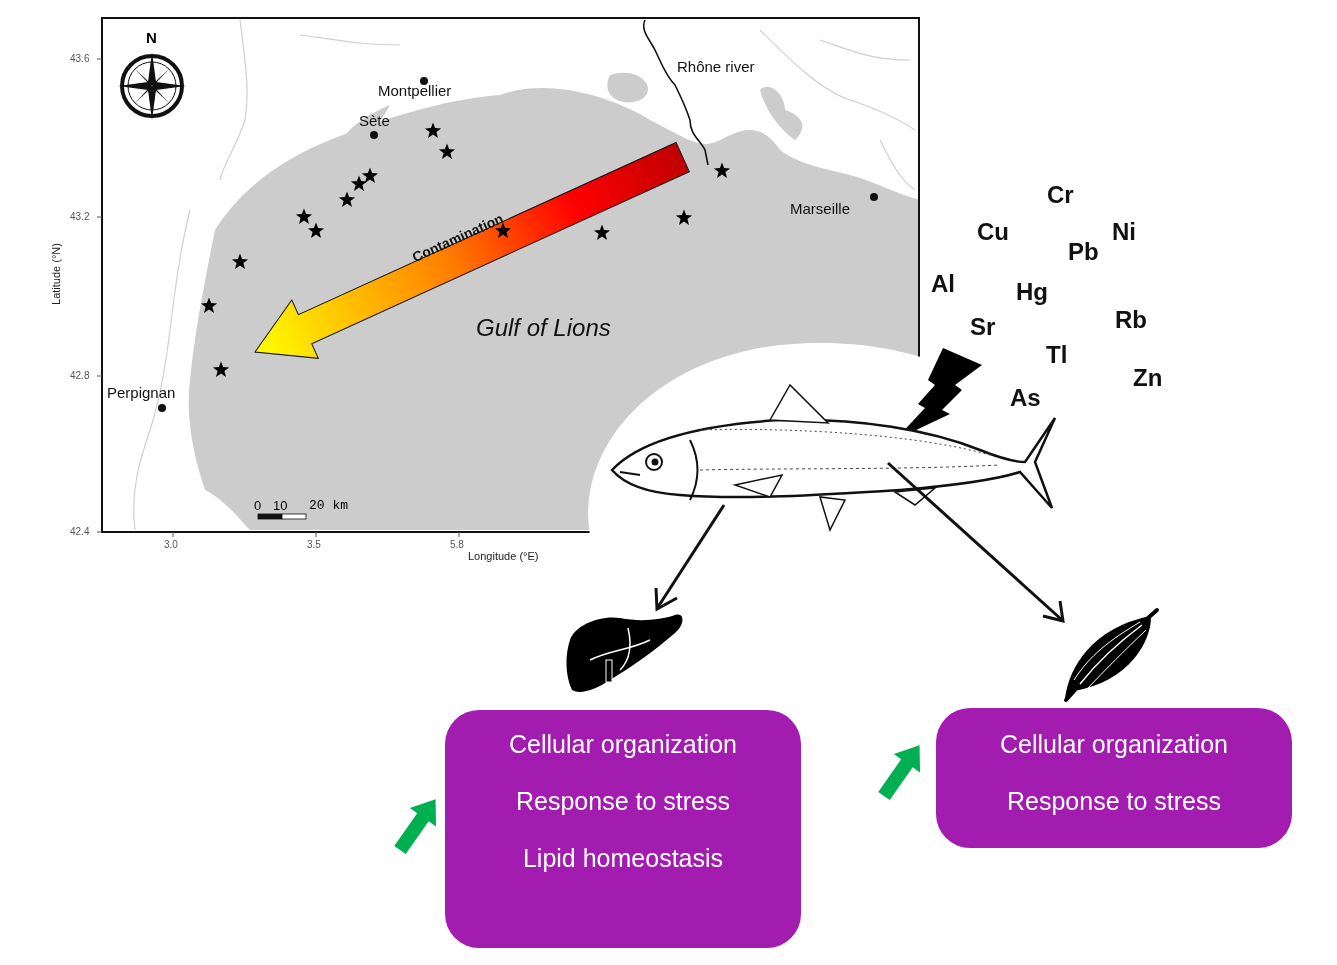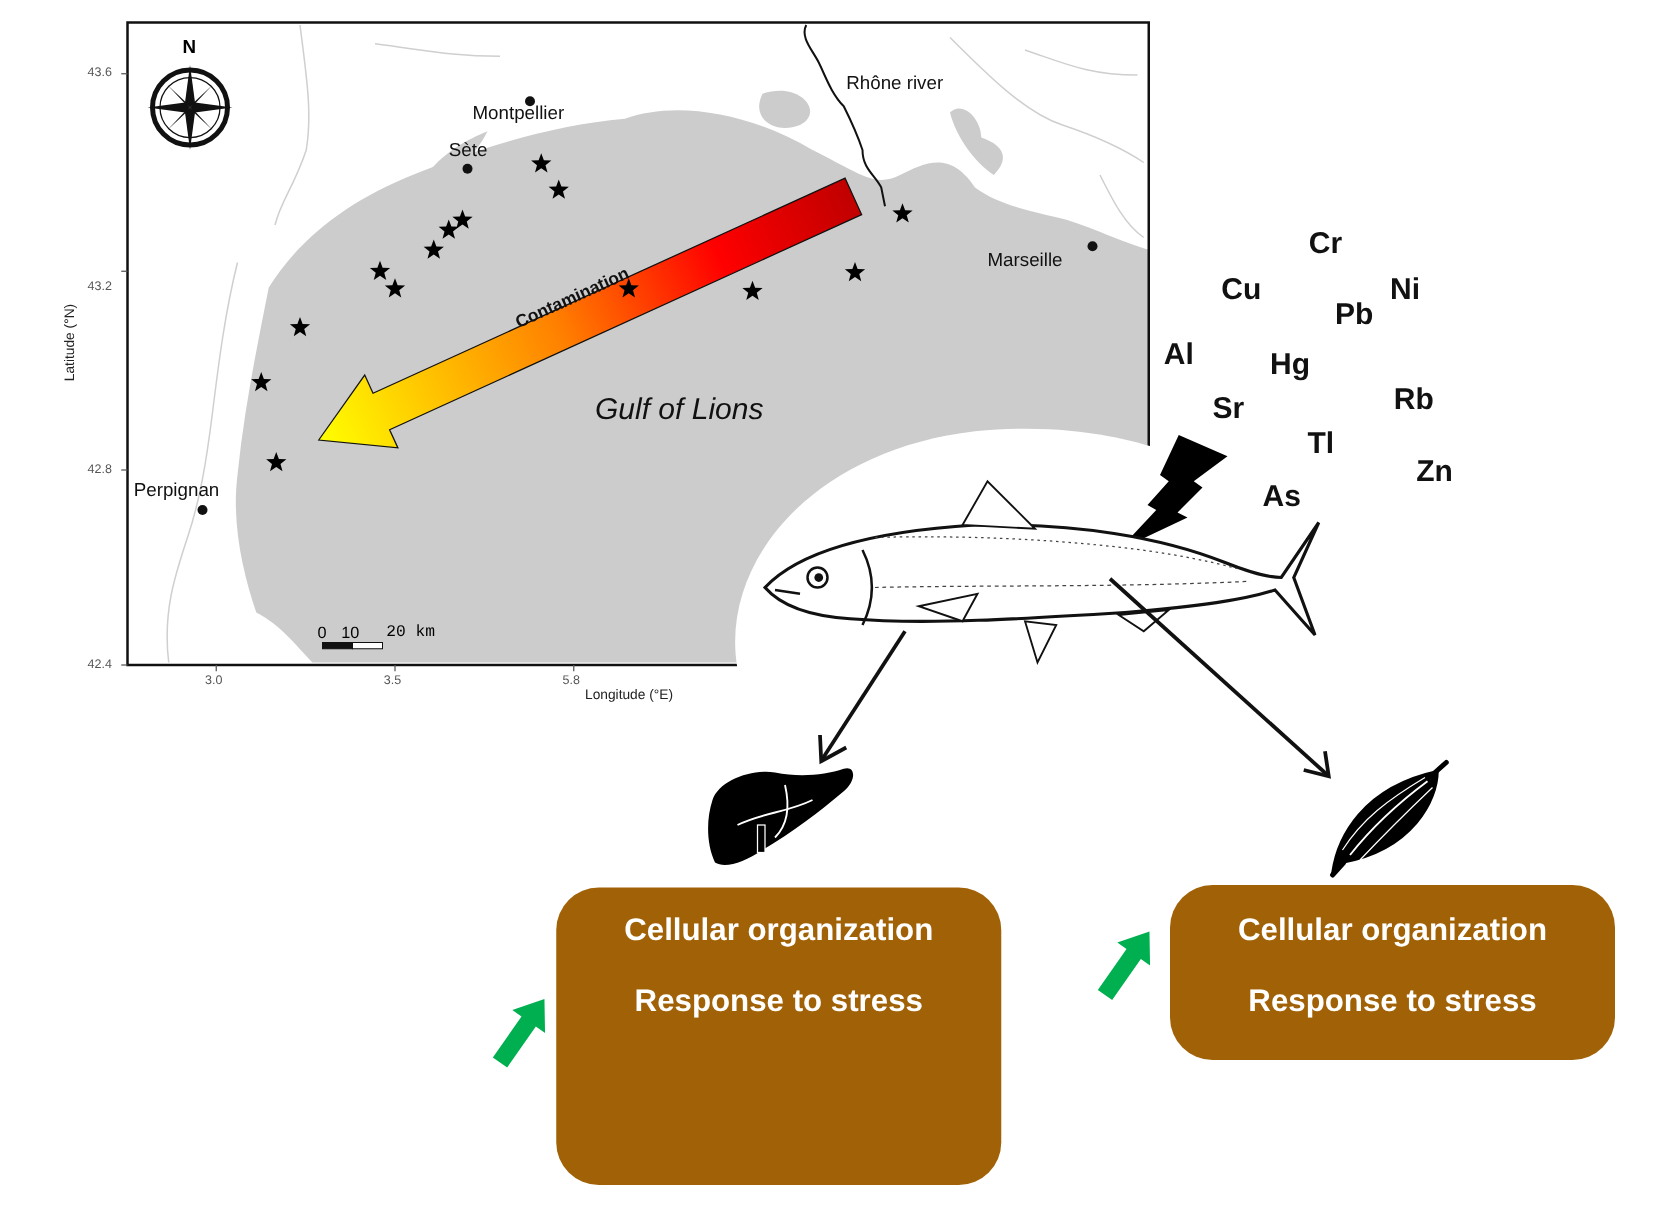--- a/index.html
+++ b/index.html
@@ -3,22 +3,22 @@
 <meta charset="utf-8">
 <style>
   html, body { margin: 0; padding: 0; background: #ffffff; }
   body { width: 1337px; height: 965px; position: relative; overflow: hidden;
          font-family: "Liberation Sans", sans-serif; }
   .abs { position: absolute; }
   .tick-label { position: absolute; font-size: 10px; color: #555; font-family: "Liberation Sans", sans-serif; }
   .axis-title { position: absolute; font-size: 11px; color: #222; }
   .place { position: absolute; font-size: 15px; color: #111; white-space: nowrap; }
   .metal { position: absolute; font-size: 24px; font-weight: bold; color: #111; }
-  .green-box { position: absolute; background: #a16207; border-radius: 34px; color: #fff;
-               font-weight: bold; font-size: 25px; text-align: center; }
+  .green-box { position: absolute; background: #a21caf; border-radius: 34px; color: #fff;
+               font-weight: normal; font-size: 25px; text-align: center; }
   .green-box .item { display: block; line-height: 57px; }
   svg { position: absolute; left: 0; top: 0; overflow: visible; }
 </style>
 </head>
 <body>
 
 <div>
   <svg width="1337" height="965">
 
     <path fill="#cccccc" d="M500,95 C540,80 600,90 650,120 C690,140 700,150 720,140 C740,130 760,120 780,150
@@ -152,21 +152,21 @@
 
     <g transform="translate(400,850) rotate(-55)">
       <polygon points="0,-7 40,-7 40,-16 62,0 40,16 40,7 0,7" fill="#00b050"></polygon>
     </g>
     <g transform="translate(884,796) rotate(-55)">
       <polygon points="0,-7 40,-7 40,-16 62,0 40,16 40,7 0,7" fill="#00b050"></polygon>
     </g>
   </svg>
 
   <span class="tick-label" style="left:70px;top:53px;">43.6</span>
-  <span class="tick-label" style="left:70px;top:211px;margin-top:13px;">43.2</span>
+  <span class="tick-label" style="left:70px;top:211px;">43.2</span>
   <span class="tick-label" style="left:70px;top:370px;">42.8</span>
   <span class="tick-label" style="left:70px;top:526px;">42.4</span>
   <span class="tick-label" style="left:164px;top:539px;">3.0</span>
   <span class="tick-label" style="left:307px;top:539px;">3.5</span>
   <span class="tick-label" style="left:450px;top:539px;">5.8</span>
   <span class="axis-title" style="left:468px;top:550px;">Longitude (°E)</span>
   <span class="axis-title" style="left:25px;top:268px;transform:rotate(-90deg);transform-origin:center;">Latitude (°N)</span>
 
   <span class="abs" style="left:146px;top:29px;font-size:15px;font-weight:bold;">N</span>
 
@@ -194,18 +194,19 @@
   <span class="metal" style="left:970px;top:313px;">Sr</span>
   <span class="metal" style="left:1115px;top:306px;">Rb</span>
   <span class="metal" style="left:1046px;top:341px;">Tl</span>
   <span class="metal" style="left:1091px;top:364px;margin-left:42px;">Zn</span>
   <span class="metal" style="left:1010px;top:384px;">As</span>
 </div>
 
 <div class="green-box" style="left:445px;top:710px;width:356px;height:238px;padding-top:6px;box-sizing:border-box;">
   <span class="item">Cellular organization</span>
   <span class="item">Response to stress</span>
+  <span class="item">Lipid homeostasis</span>
 </div>
 
 <div class="green-box" style="left:936px;top:708px;width:356px;height:140px;padding-top:8px;box-sizing:border-box;">
   <span class="item">Cellular organization</span>
   <span class="item">Response to stress</span>
 </div>
 
 </body></html>

